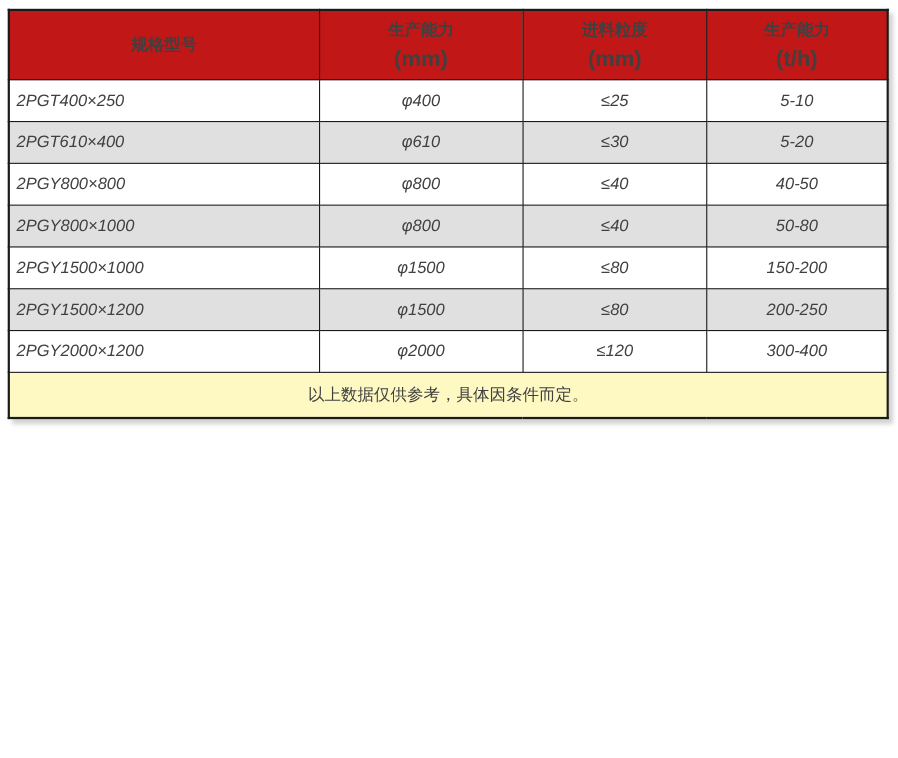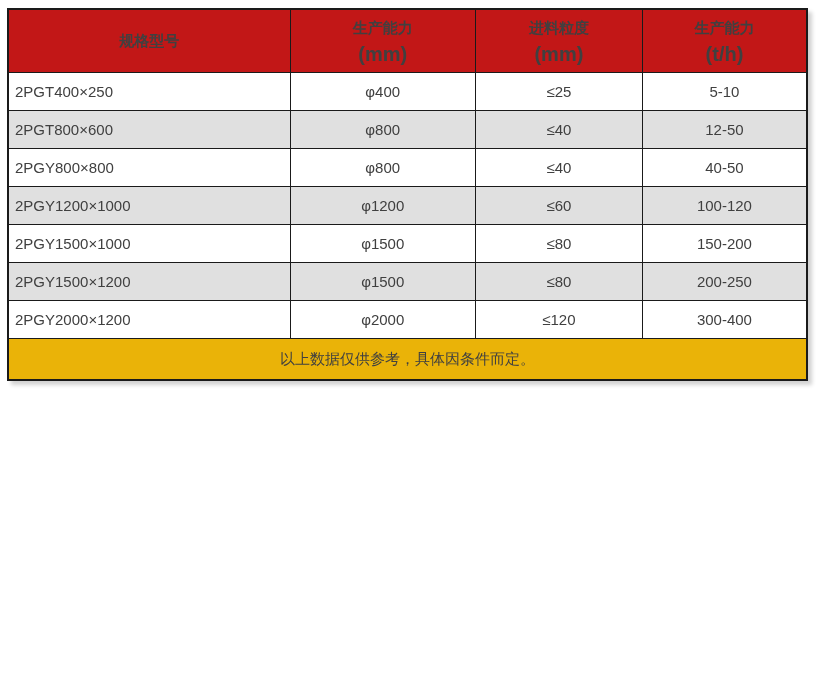--- a/index.html
+++ b/index.html
@@ -56,33 +56,34 @@
     display: block;
     line-height: 26px;
   }
   thead th .hdr-unit { font-size: 20px; }
   thead th .hdr-unit:empty { display: none; }
 
   
   tbody td {
     height: 37px;
     background: #ffffff;
+    font-style: italic;
   }
   tbody tr:nth-child(even) td {
     background: #e0e0e0;
   }
   tbody td:first-child {
     text-align: left;
     padding-left: 6px;
   }
 
   
   tfoot td {
     height: 40px;
-    background: #eab308;
+    background: #fef9c3;
     text-align: center;
     font-size: 15px;
   }
 </style>
 </head>
 <body>
 
 <div class="page">
   <div class="table-wrap">
     <table class="spec-table">
@@ -113,36 +114,36 @@
         </tr>
       </thead>
       <tbody>
           <tr>
             <td>2PGT400×250</td>
             <td>φ400</td>
             <td>≤25</td>
             <td>5-10</td>
           </tr>
           <tr>
-            <td>2PGT800×600</td>
-            <td>φ800</td>
-            <td>≤40</td>
-            <td>12-50</td>
+            <td>2PGT610×400</td>
+            <td>φ610</td>
+            <td>≤30</td>
+            <td>5-20</td>
           </tr>
           <tr>
             <td>2PGY800×800</td>
             <td>φ800</td>
             <td>≤40</td>
             <td>40-50</td>
           </tr>
           <tr>
-            <td>2PGY1200×1000</td>
-            <td>φ1200</td>
-            <td>≤60</td>
-            <td>100-120</td>
+            <td>2PGY800×1000</td>
+            <td>φ800</td>
+            <td>≤40</td>
+            <td>50-80</td>
           </tr>
           <tr>
             <td>2PGY1500×1000</td>
             <td>φ1500</td>
             <td>≤80</td>
             <td>150-200</td>
           </tr>
           <tr>
             <td>2PGY1500×1200</td>
             <td>φ1500</td>

